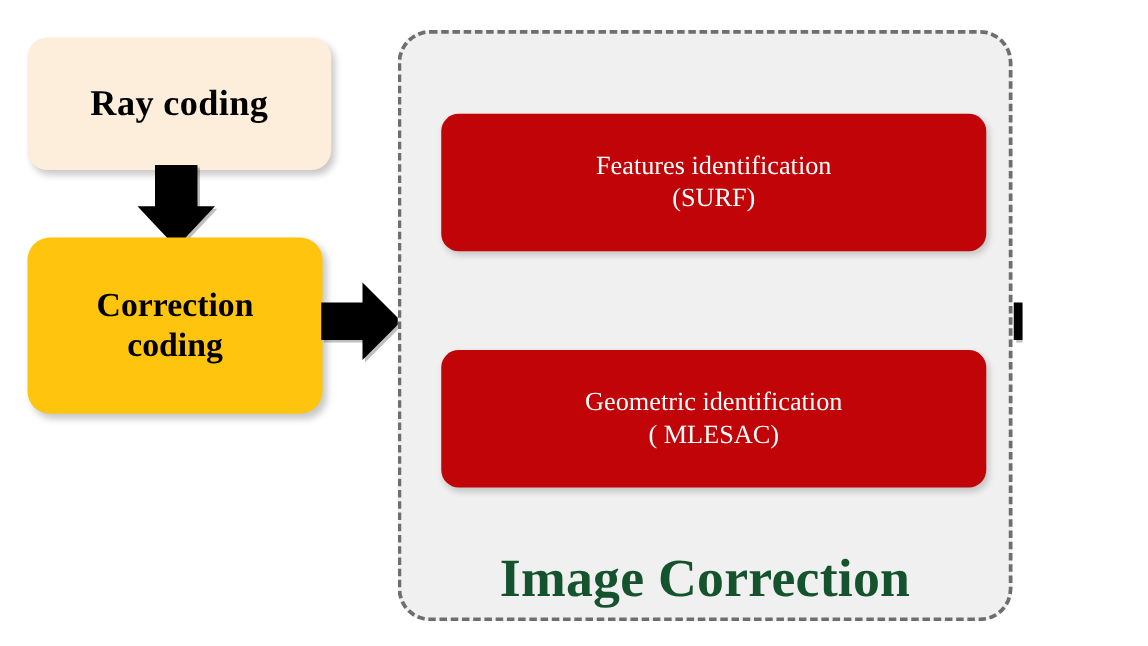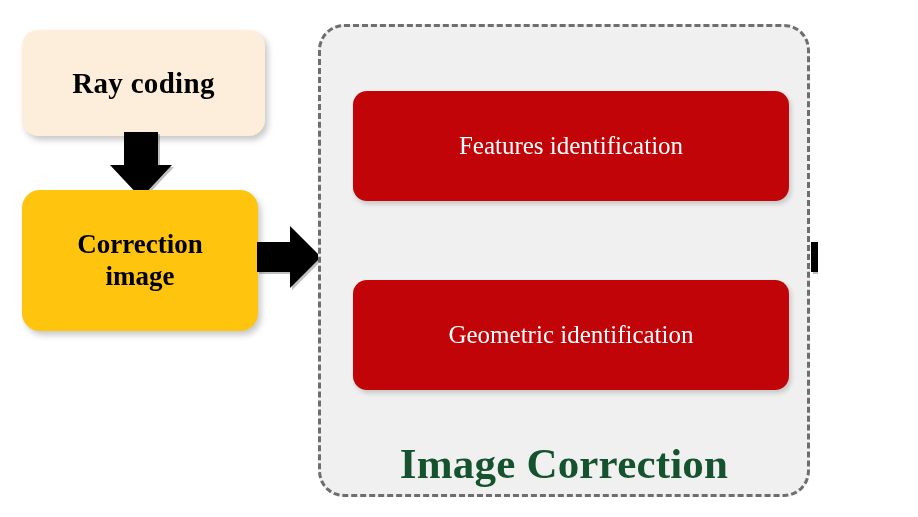--- a/index.html
+++ b/index.html
@@ -100,21 +100,21 @@
     align-items: center;
     justify-content: center;
     text-align: center;
     color: #ffffff;
     border-radius: 14px;
     line-height: 1.22;
     box-shadow: 2px 3px 5px rgba(0,0,0,0.18);
   }
   .step-red {
     background: #c00407;
-    font-size: 25px;
+    font-size: 21px;
     left: 32px;
     width: 436px;
     height: 110px;
   }
   .step-red.step-top { top: 64px; }
   .step-red.step-bottom { top: 253px; }
 
   .step-blue {
     background: #0b74c4;
     left: 24px;
@@ -163,44 +163,46 @@
       <g>
         <polygon points="14,0 48,0 48,33 62,33 31,66 0,33 14,33" fill="#000000" transform="translate(2,2)" opacity="0.25"></polygon>
         <polygon points="14,0 48,0 48,33 62,33 31,66 0,33 14,33" fill="#000000"></polygon>
       </g>
     </svg>
   </div>
 
   <div class="node node-binocular">
     <span>
       <span>Correction</span><br>
-      <span>image</span>
+      <span>coding</span>
     </span>
   </div>
 
   <div class="arrow arrow-right-binocular-to-correction">
     <svg width="66" height="64" viewBox="0 0 66 64" aria-hidden="true">
       <g>
         <polygon points="0,16 33,16 33,0 64,31 33,62 33,46 0,46" fill="#000000" transform="translate(2,2)" opacity="0.25"></polygon>
         <polygon points="0,16 33,16 33,0 64,31 33,62 33,46 0,46" fill="#000000"></polygon>
       </g>
     </svg>
   </div>
 
   <div class="panel panel-correction">
 
     <div class="step step-red step-top">
       <span>
         <span>Features identification</span><br>
+        <span>(SURF)</span>
       </span>
     </div>
 
     <div class="step step-red step-bottom">
       <span>
         <span>Geometric identification</span><br>
+        <span>( MLESAC)</span>
       </span>
     </div>
 
     <div class="panel-title">Image Correction</div>
   </div>
 
   <div class="arrow arrow-right-correction-to-next">
     <svg width="66" height="64" viewBox="0 0 66 64" aria-hidden="true">
       <g>
         <polygon points="0,16 33,16 33,0 64,31 33,62 33,46 0,46" fill="#000000" transform="translate(2,2)" opacity="0.25"></polygon>

